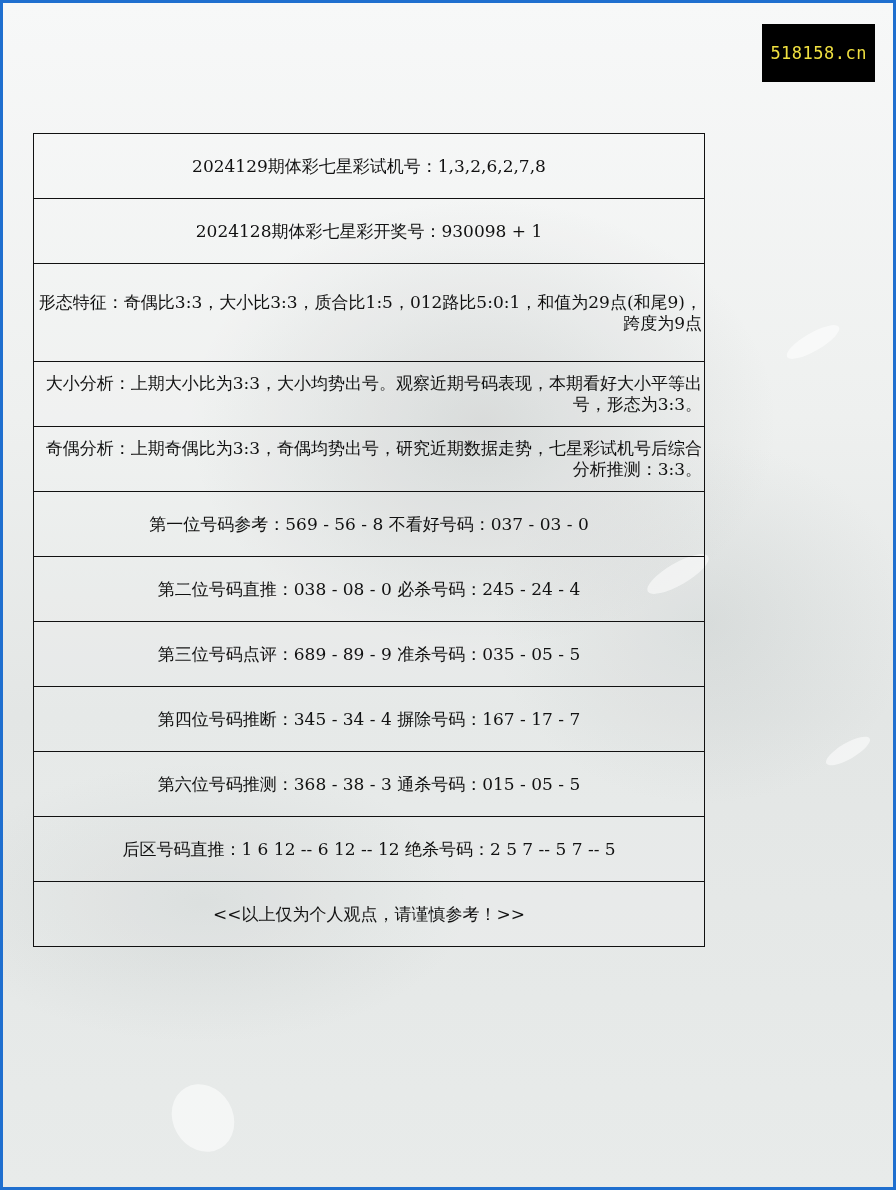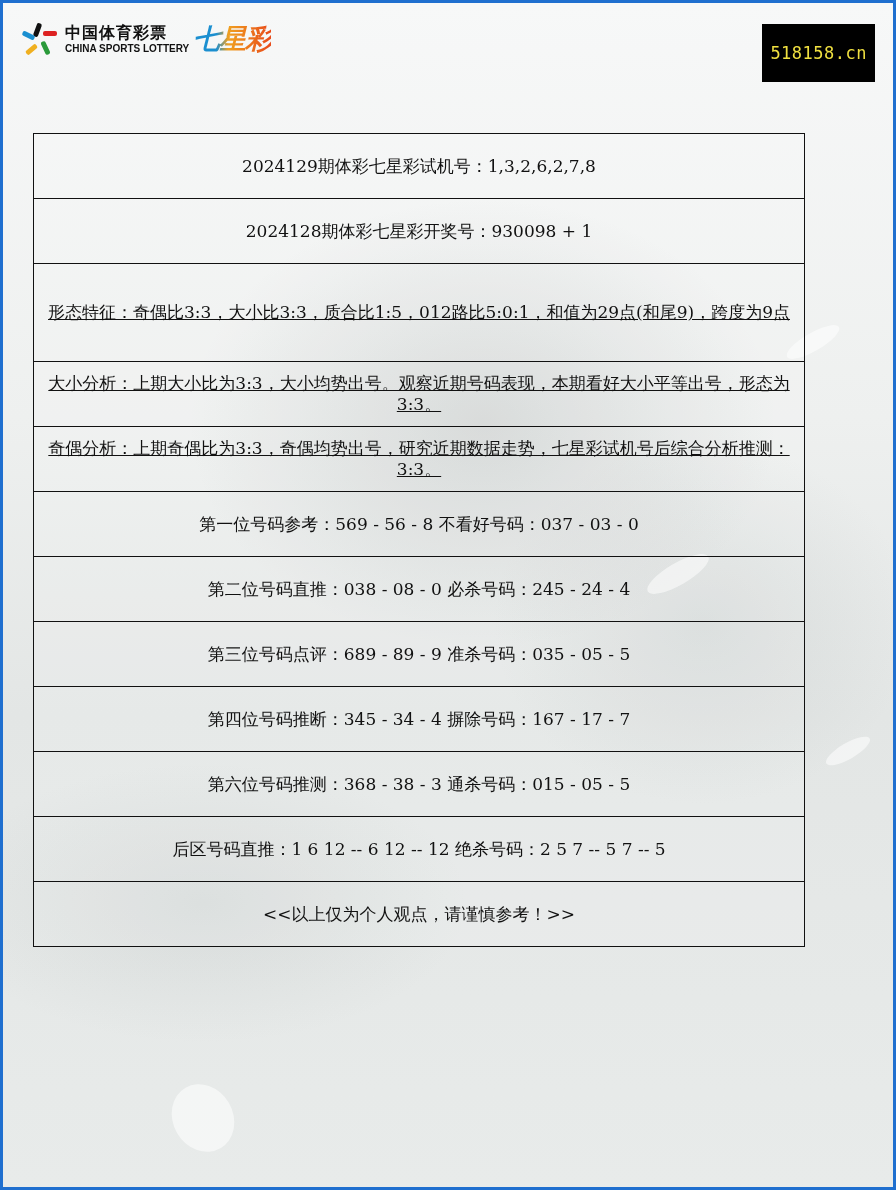--- a/index.html
+++ b/index.html
@@ -31,59 +31,45 @@
     position: absolute; right: 18px; top: 21px; background: #000; color: #f0e040;
     font-family: "DejaVu Sans Mono", "Liberation Mono", monospace; font-size: 17px;
     padding: 19px 8px; line-height: 20px; letter-spacing: 0.5px;
   }
   .title {
     position: absolute; left: 26px; top: 66px; width: 850px;
     font-family: "DejaVu Serif", "Liberation Serif", serif;
     font-size: 33px; color: #9b3ab5; white-space: nowrap; letter-spacing: 0px; line-height: 44px;
   }
   table.data {
-    position: absolute; left: 30px; top: 130px; width: 772px;
+    position: absolute; left: 30px; top: 130px; width: 672px;
     border-collapse: collapse; table-layout: fixed;
   }
   table.data td {
     border: 1.5px solid #111; color: #111;
     font-family: "DejaVu Serif", "Liberation Serif", serif; font-size: 17px; line-height: 21px;
     padding: 0 2px; vertical-align: middle; background: rgba(255,255,255,0.12);
   }
   td.center { text-align: center; }
-  td.left { text-align: center; padding-left: 3px; text-decoration: underline; }
+  td.left { text-align: right; padding-left: 3px; }
   tr.h66 td { height: 64px; }
   tr.h99 td { height: 97px; }
   .feather { position: absolute; border-radius: 50%; background: rgba(255,255,255,0.55); transform: rotate(-30deg); }
 </style>
 </head>
 <body>
 
 <div class="frame">
 
   <div class="feather" style="left:640px;top:560px;width:70px;height:22px;"></div>
   <div class="feather" style="left:780px;top:330px;width:60px;height:18px;"></div>
   <div class="feather" style="left:820px;top:740px;width:50px;height:16px;"></div>
   <div class="feather" style="left:170px;top:1080px;width:60px;height:70px;"></div>
 
   <div class="header">
-    <div class="logo">
-      <div class="logo-mark">
-        <span style="left:14px;top:2px;width:5px;height:14px;background:#111;transform:rotate(20deg);"></span>
-        <span style="left:22px;top:10px;width:14px;background:#d22;"></span>
-        <span style="left:1px;top:12px;width:13px;background:#1b8fd0;transform:rotate(25deg);"></span>
-        <span style="left:4px;top:26px;width:13px;background:#f0b020;transform:rotate(-40deg);"></span>
-        <span style="left:22px;top:20px;width:5px;height:14px;background:#2a9a3a;transform:rotate(-25deg);"></span>
-      </div>
-      <div class="logo-text">
-        <div class="logo-cn">中国体育彩票</div>
-        <div class="logo-en">CHINA SPORTS LOTTERY</div>
-      </div>
-      <div class="logo-7">七星彩</div>
-    </div>
     <div class="site-badge">518158.cn</div>
   </div>
 
 
   <table class="data">
     <tbody>
       <tr class="h66">
           <td class="center">2024129期体彩七星彩试机号：1,3,2,6,2,7,8</td>
         </tr>
       <tr class="h66">

